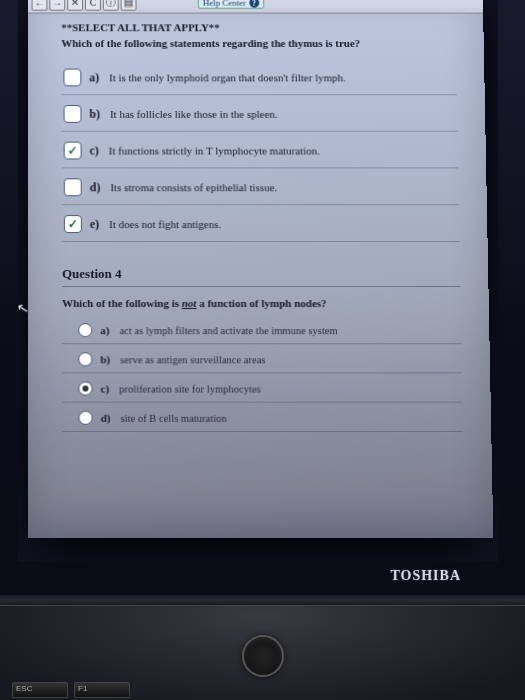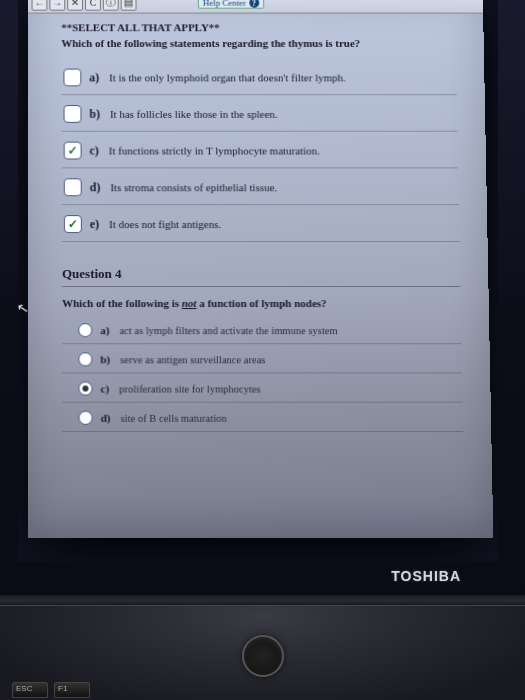--- a/index.html
+++ b/index.html
@@ -20,26 +20,26 @@
   .letter{font-weight:bold;font-size:12px;margin-right:2px;}
   .otext{font-size:11px;}
   .q4head{margin-top:20px;font-weight:bold;font-size:13px;border-bottom:1px solid rgba(60,60,80,.5);padding:4px 0;}
   .q4prompt{font-size:11px;font-weight:bold;margin:10px 0 6px 0;}
   .not{font-style:italic;text-decoration:underline;}
   .r-opt{display:flex;align-items:center;gap:8px;padding:8px 0 6px 16px;}
   .rb{width:12px;height:12px;border:1.5px solid #4a5a80;border-radius:50%;background:#fff;flex:0 0 auto;display:flex;align-items:center;justify-content:center;}
   .rb.sel::before{content:"";width:6px;height:6px;background:#333;border-radius:50%;}
   .r-opt .letter{font-size:11px;}
   .r-opt .otext{font-size:10.5px;color:#2a2a3a;}
-  .toshiba{position:absolute;right:64px;top:568px;color:#d8d8e2;font-family:Liberation Sans, sans-serif;font-weight:bold;letter-spacing:1px;font-size:14px;text-shadow:0 0 3px rgba(200,200,255,.3);text-align:right;}
+  .toshiba{position:absolute;right:64px;top:568px;color:#d8d8e2;font-family:Liberation Serif, serif;font-weight:bold;letter-spacing:1px;font-size:14px;text-shadow:0 0 3px rgba(200,200,255,.3);text-align:right;}
   .hinge{position:absolute;left:0;right:0;top:595px;height:10px;background:linear-gradient(#1a1a22,#2a2a32,#1a1a22);}
   .deck{position:absolute;left:-10px;right:-10px;top:605px;bottom:-5px;background:radial-gradient(ellipse at 50% 10%,#3a3a42 0%,#2a2a32 35%,#181820 80%);border-top:1px solid #444;}
   .power{position:absolute;left:50%;top:635px;transform:translateX(-50%);width:38px;height:38px;border:2px solid #555;border-radius:50%;background:radial-gradient(#222,#111);box-shadow:inset 0 2px 4px rgba(255,255,255,.08),0 0 6px rgba(0,0,0,.6);}
   .kbrow{position:absolute;left:12px;bottom:2px;display:flex;gap:6px;}
-  .key{width:36px;height:16px;background:linear-gradient(#333,#111);border:1px solid #444;border-radius:2px 2px 0 0;color:#aaa;font-size:8px;font-family:Arial,sans-serif;display:flex;align-items:flex-start;justify-content:flex-start;padding:1px 3px;box-sizing:border-box;}
+  .key{width:56px;height:16px;background:linear-gradient(#333,#111);border:1px solid #444;border-radius:2px 2px 0 0;color:#aaa;font-size:8px;font-family:Arial,sans-serif;display:flex;align-items:flex-start;justify-content:flex-start;padding:1px 3px;box-sizing:border-box;}
   .cursor{position:absolute;left:17px;top:300px;font-size:14px;color:#e6e6f2;transform:rotate(-12deg);text-shadow:0 0 2px #000;}
 </style>
 </head>
 <body>
 
 <div class="scene">
   <div class="laptop-glow"></div>
 
   <div class="screen">
     <div class="toolbar">

